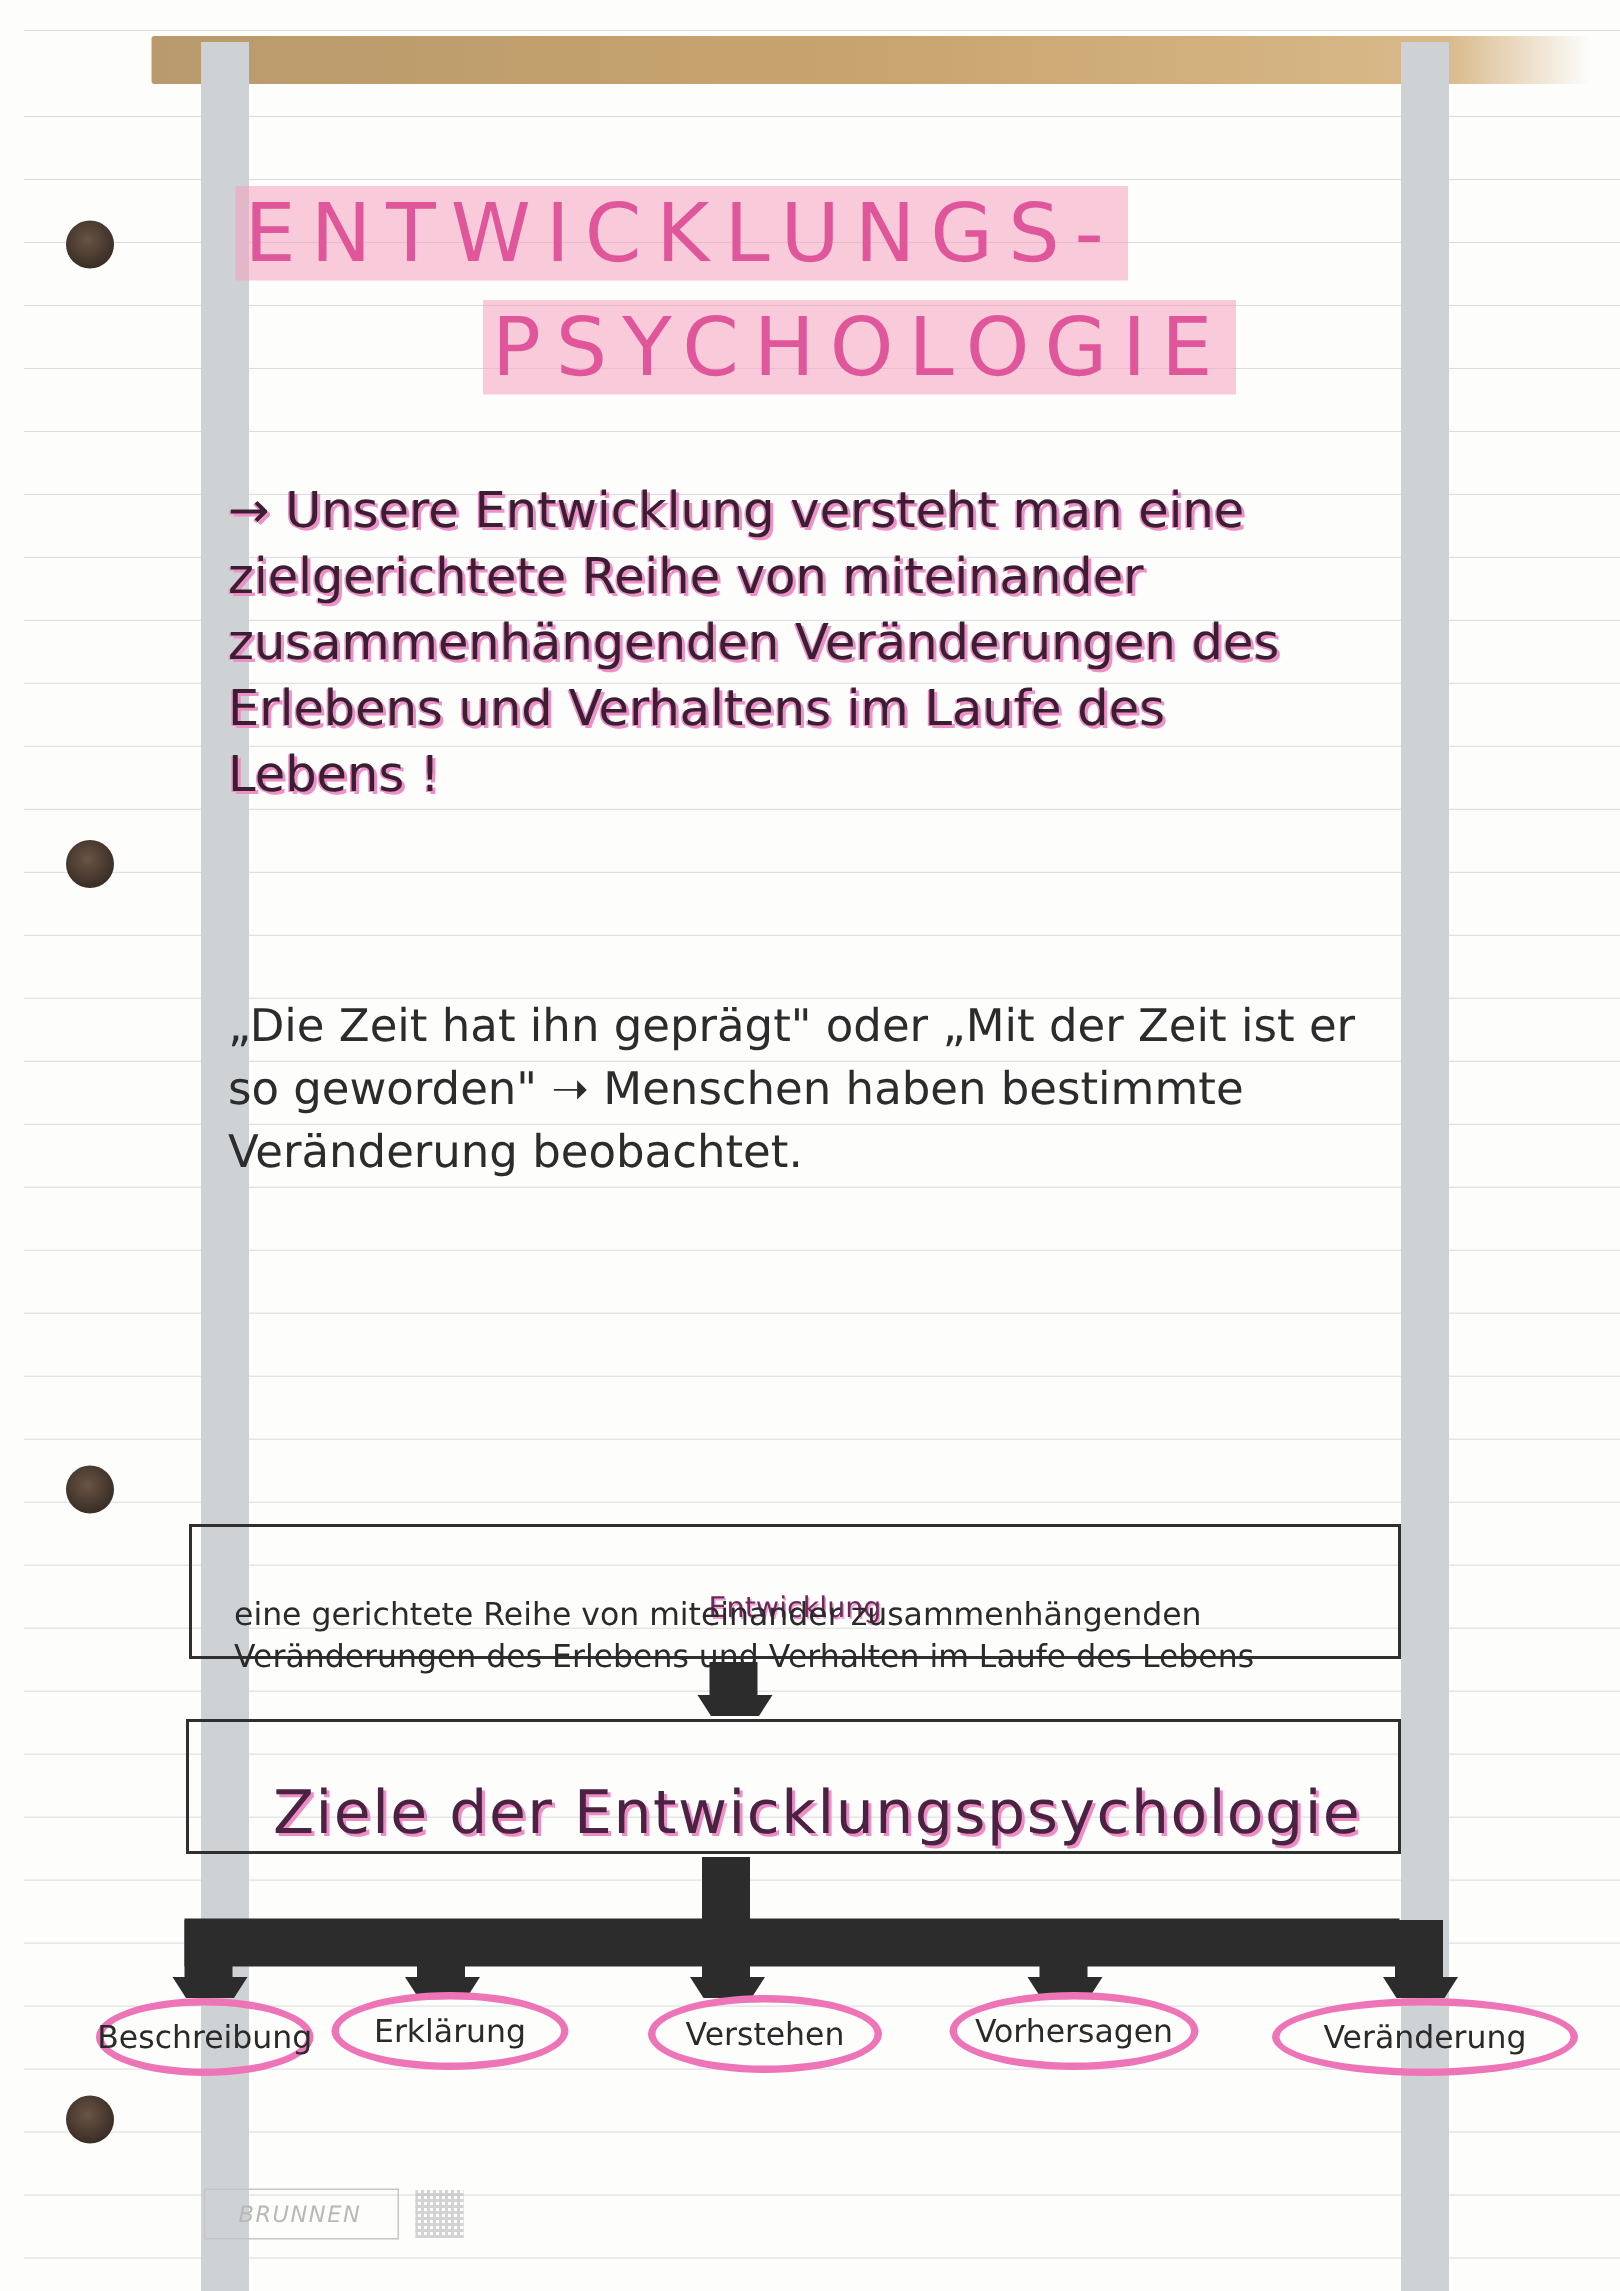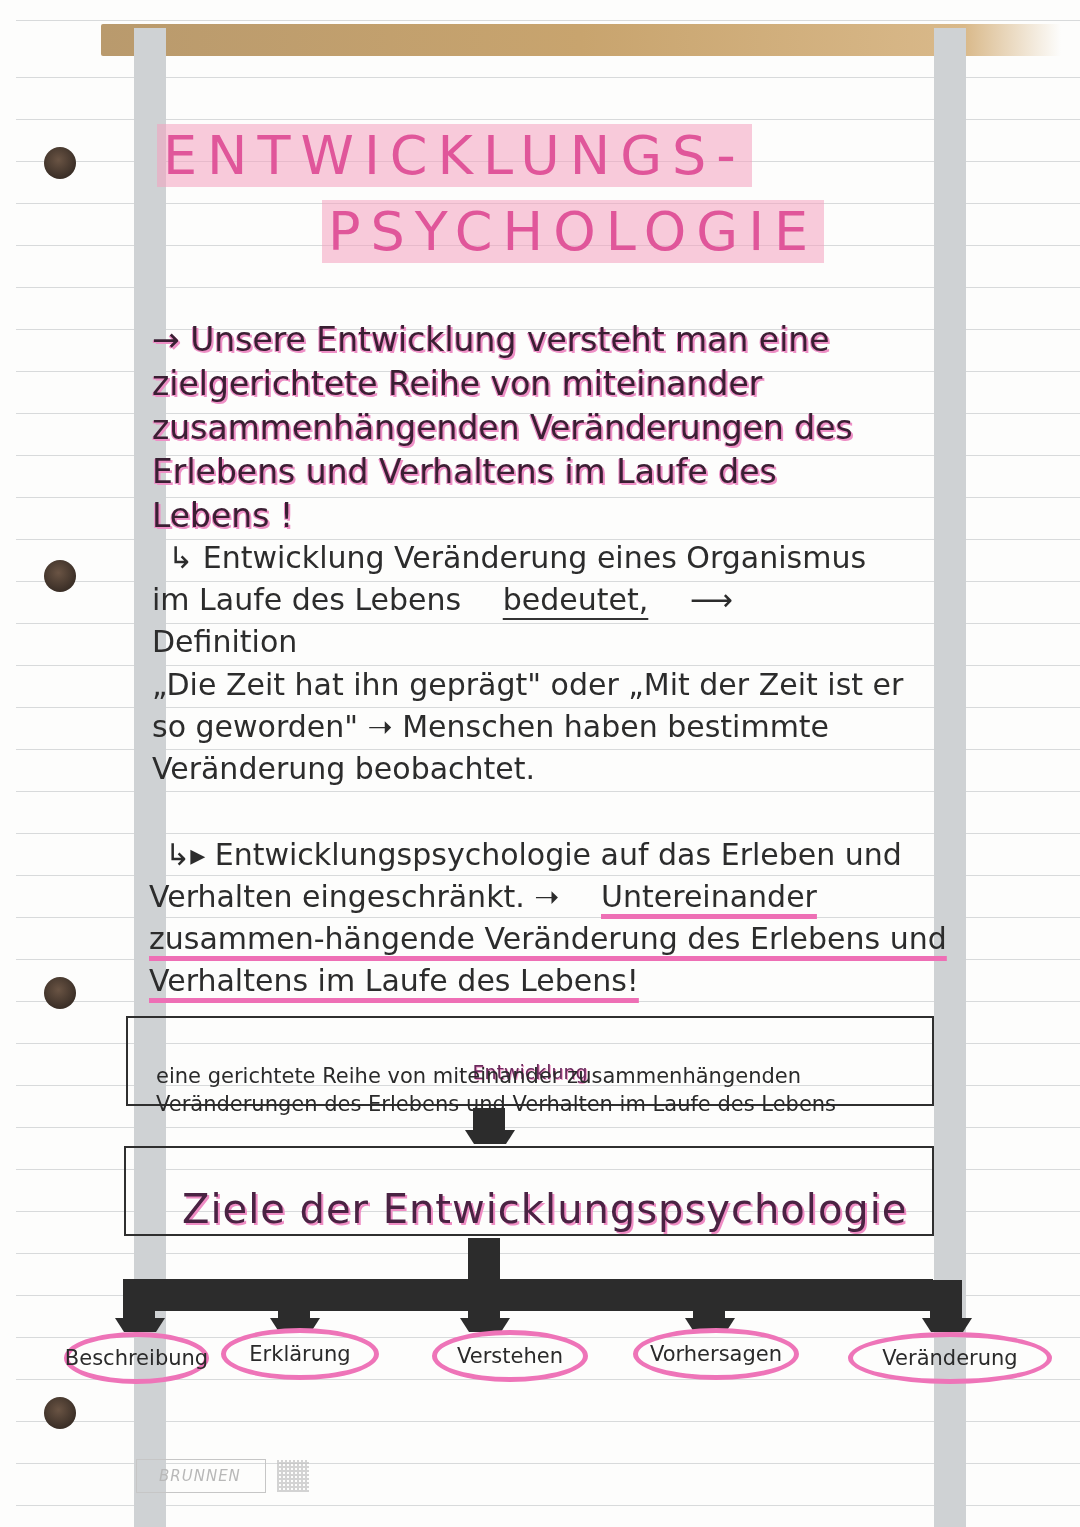--- a/index.html
+++ b/index.html
@@ -79,29 +79,23 @@
 
   <div class="title title-1">
     <span class="hl">ENTWICKLUNGS-</span>
   </div>
   <div class="title title-2">
     <span class="hl">PSYCHOLOGIE</span>
   </div>
 
   <div class="hand intro">→ Unsere Entwicklung versteht man eine zielgerichtete Reihe von miteinander zusammenhängenden Veränderungen des Erlebens und Verhaltens im Laufe des Lebens !</div>
 
-  <div class="hand note note-1">
-    <span>↳ Entwicklung Veränderung eines Organismus im Laufe des Lebens </span><span class="underline-dark">bedeutet,</span><span> ⟶ Definition</span>
-  </div>
 
   <div class="hand note note-2">„Die Zeit hat ihn geprägt" oder „Mit der Zeit ist er so geworden" ➝ Menschen haben bestimmte Veränderung beobachtet.</div>
 
-  <div class="hand note note-3">
-    <span>↳▸ Entwicklungspsychologie auf das Erleben und Verhalten eingeschränkt. ➝ </span><span class="underline-pink">Untereinander zusammen-hängende Veränderung des Erlebens und Verhaltens im Laufe des Lebens!</span>
-  </div>
 
   <div class="box box-entw">
     <div class="box-title">Entwicklung</div>
     <div class="box-body">eine gerichtete Reihe von miteinander zusammenhängenden Veränderungen des Erlebens und Verhalten im Laufe des Lebens</div>
   </div>
 
   <div class="line" style="left:457px; top:1092px; width:2px; height:24px;"></div>
   <div class="arrowhead" style="left:449px; top:1114px;"></div>
 
   <div class="box box-ziele">

